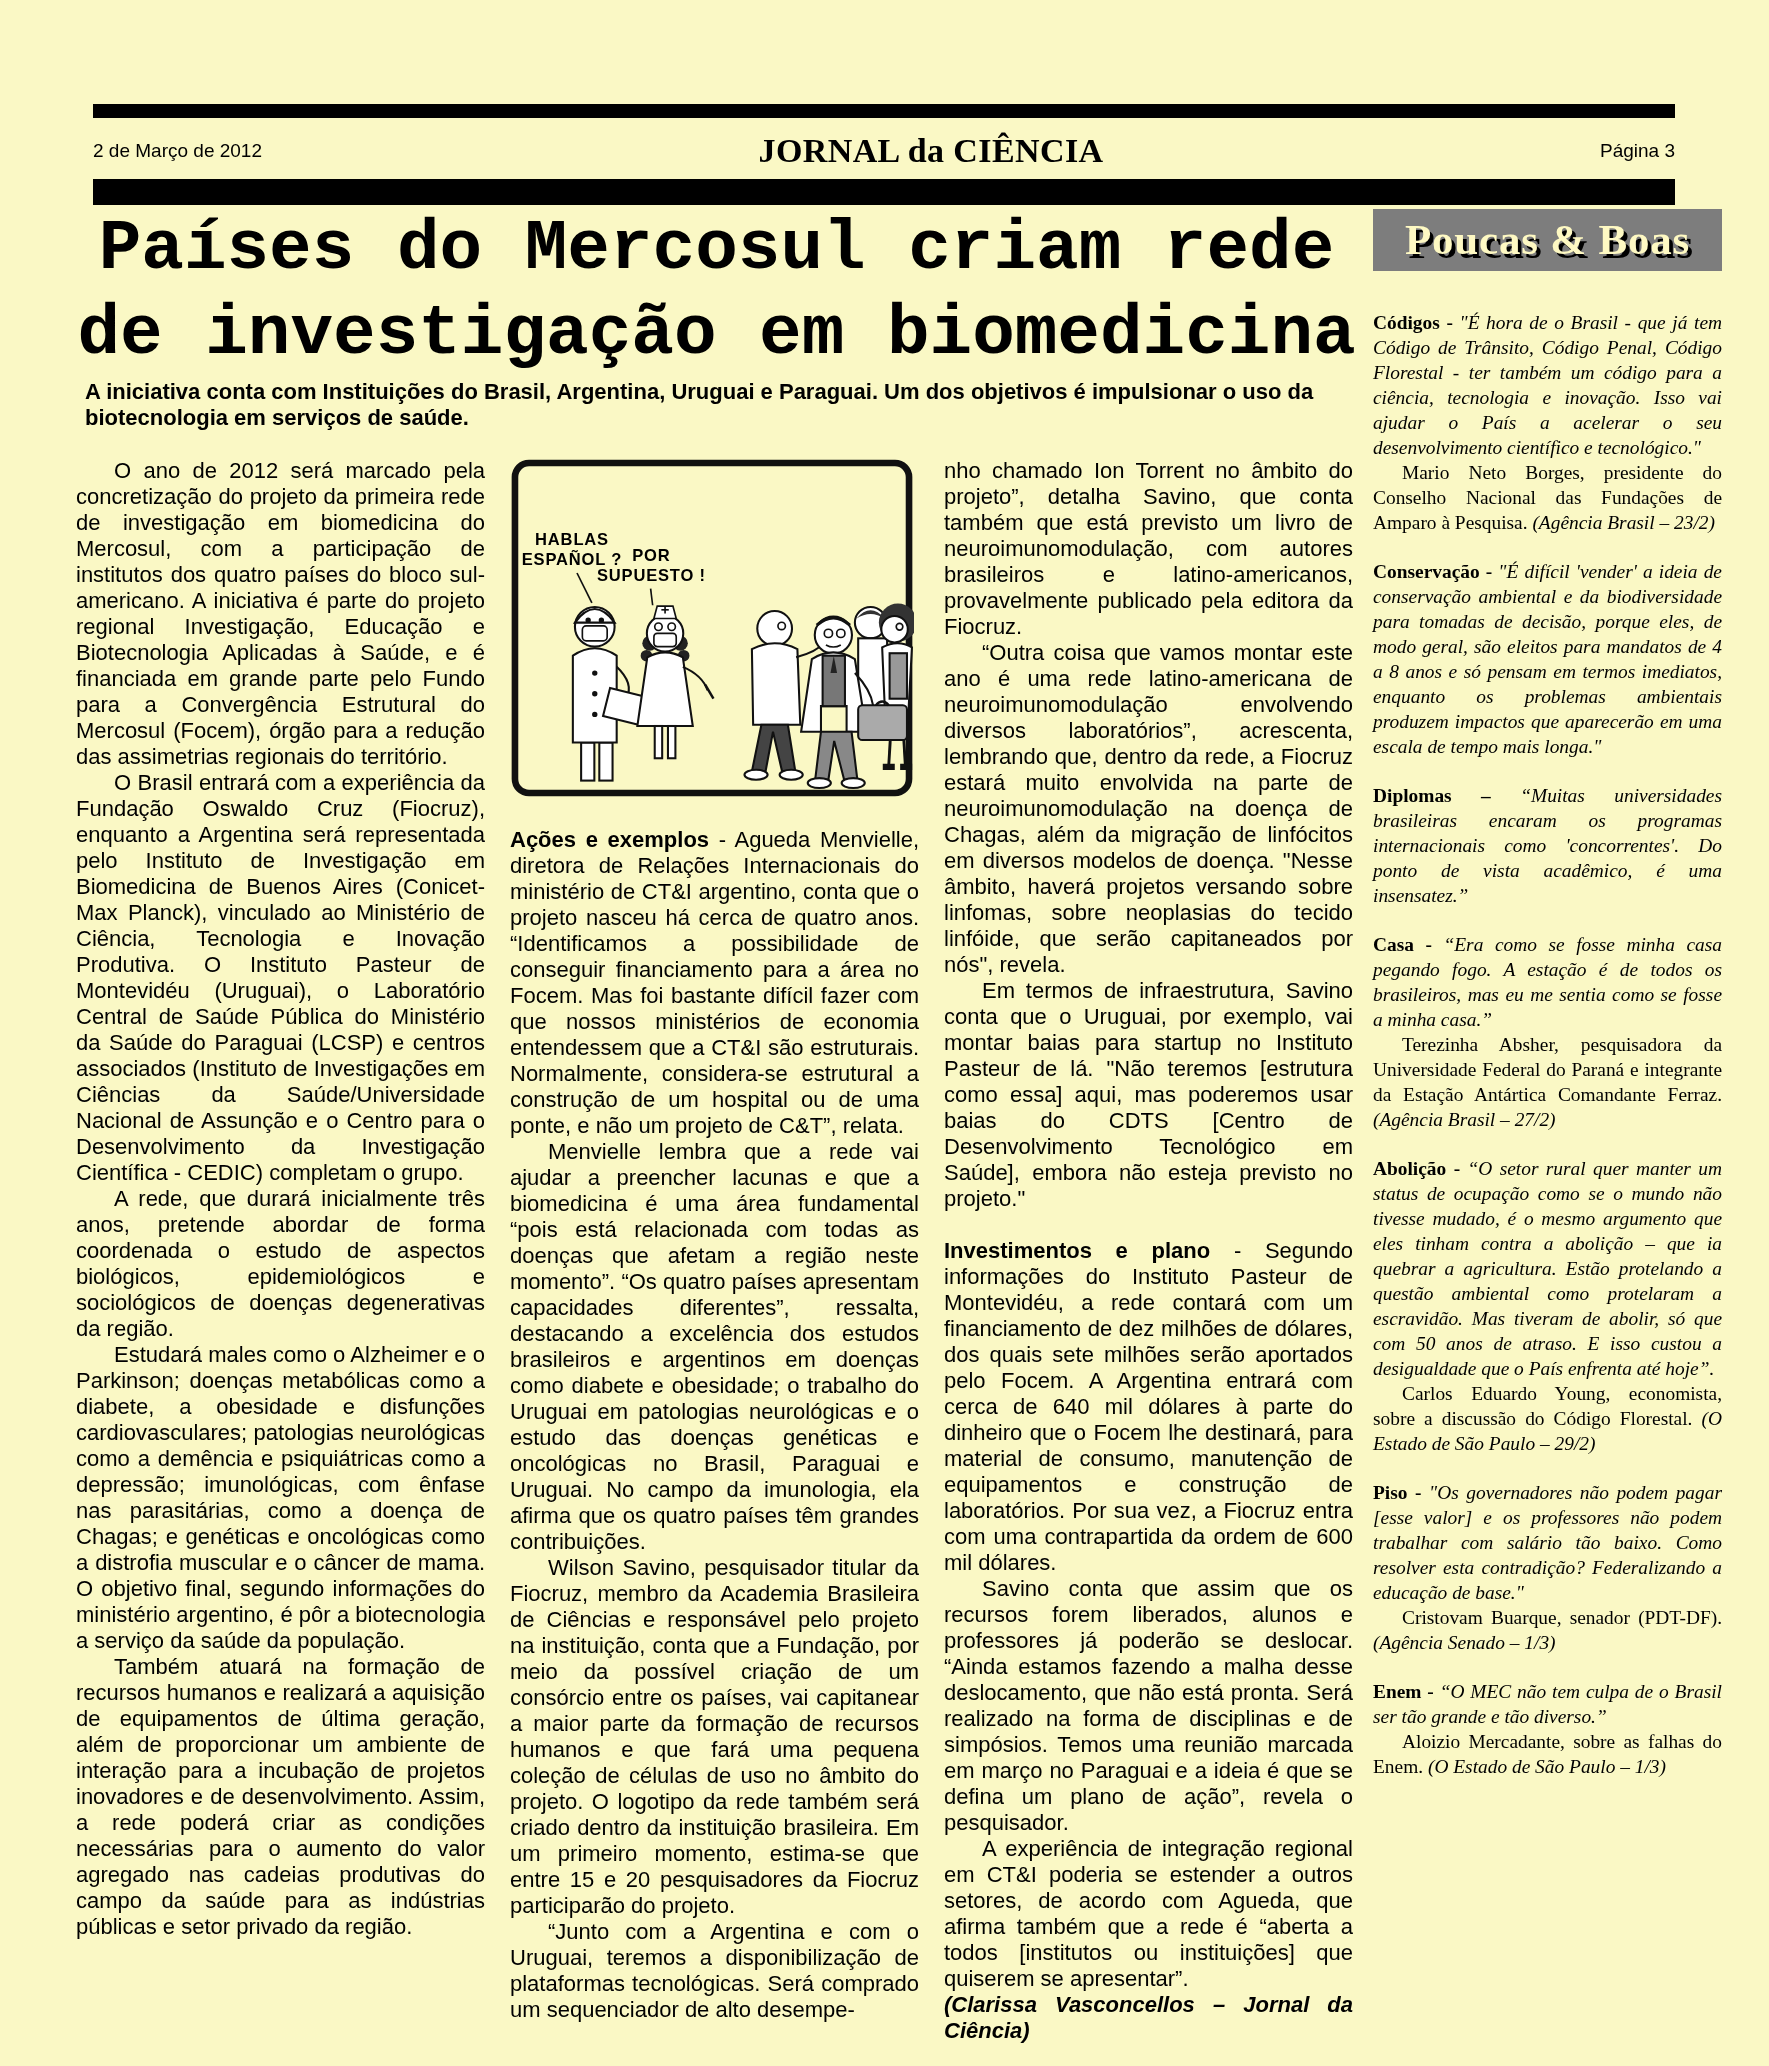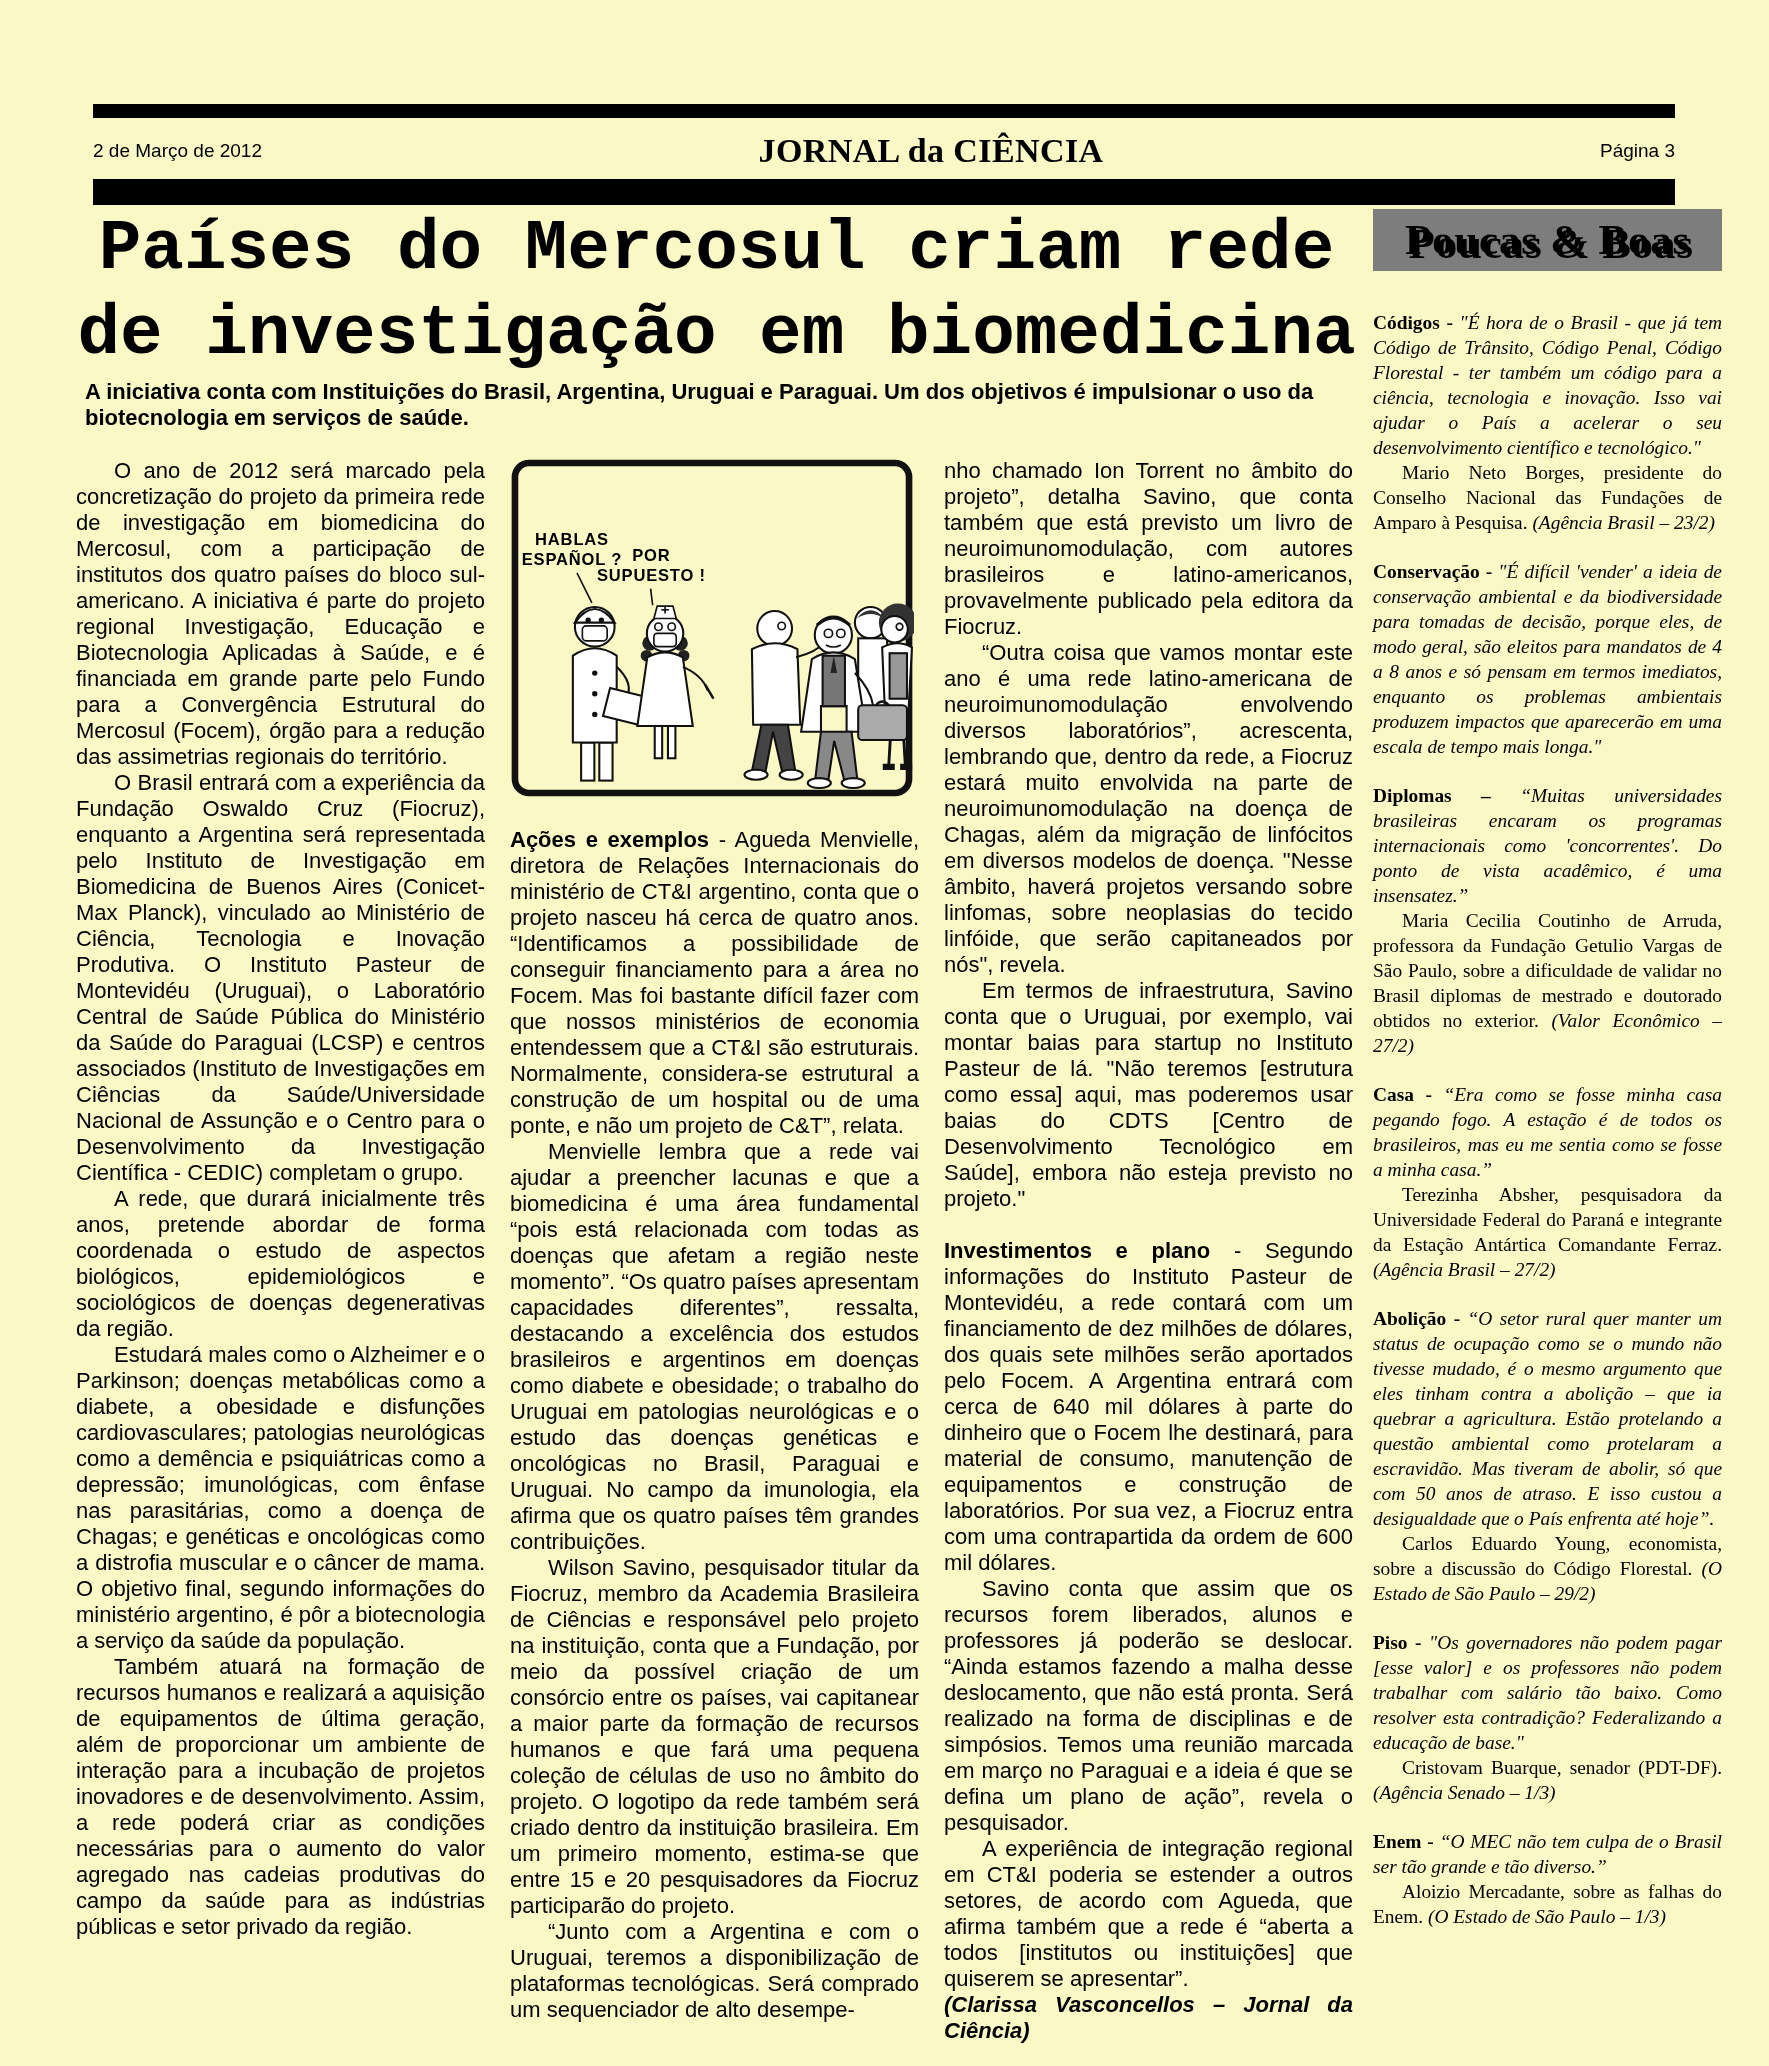--- a/index.html
+++ b/index.html
@@ -29,21 +29,21 @@
   .col p.noindent{text-indent:0;}
   .col p.gap{margin-top:26px;}
   .col p b{font-weight:bold;}
   .col p.byline{font-weight:bold;font-style:italic;}
   
   #cartoon{margin:0 0 29px 0;width:404px;height:340px;}
   #cartoon svg{display:block;}
   .speech{font-family:"Liberation Sans",sans-serif;font-weight:bold;font-size:40px;letter-spacing:2px;}
   
   #sidebar{position:absolute;left:1373px;top:209px;width:349px;}
-  #sidebar-title{background:#7D7D7D;color:#000000;text-align:center;
+  #sidebar-title{background:#7D7D7D;color:#fef9c3;text-align:center;
     font-family:"Liberation Serif",serif;font-weight:bold;font-size:43px;line-height:62px;height:62px;
     text-shadow:3.7px 3.7px 0 #000;letter-spacing:0.8px;}
   #sidebar-items{margin-top:39px;}
   #sidebar-items p{margin:0;font-family:"Liberation Serif",serif;font-size:19.4px;line-height:25px;text-align:justify;}
   #sidebar-items p.sb-quote{text-indent:0;}
   #sidebar-items p.sb-quote b{font-weight:bold;font-style:normal;}
   #sidebar-items p.sb-quote i{font-style:italic;}
   #sidebar-items p.sb-attr{text-indent:29px;}
   #sidebar-items p.sb-attr i{font-style:italic;}
   #sidebar-items p.sb-gap{margin-top:24px;}
@@ -184,21 +184,20 @@
     </div>
 </div>
 
 <aside id="sidebar">
   <div id="sidebar-title">Poucas &amp; Boas</div>
   <div id="sidebar-items">
       <p class="sb-quote"><b>Códigos - </b><i>"É hora de o Brasil - que já tem Código de Trânsito, Código Penal, Código Florestal - ter também um código para a ciência, tecnologia e inovação. Isso vai ajudar o País a acelerar o seu desenvolvimento científico e tecnológico."</i></p>
       <p class="sb-attr">Mario Neto Borges, presidente do Conselho Nacional das Fundações de Amparo à Pesquisa. <i>(Agência Brasil – 23/2)</i></p>
       <p class="sb-quote sb-gap"><b>Conservação - </b><i>"É difícil 'vender' a ideia de conservação ambiental e da biodiversidade para tomadas de decisão, porque eles, de modo geral, são eleitos para mandatos de 4 a 8 anos e só pensam em termos imediatos, enquanto os problemas ambientais produzem impactos que aparecerão em uma escala de tempo mais longa."</i></p>
       <p class="sb-quote sb-gap"><b>Diplomas – </b><i>“Muitas universidades brasileiras encaram os programas internacionais como 'concorrentes'. Do ponto de vista acadêmico, é uma insensatez.”</i></p>
-      <p class="sb-attr">Maria Cecilia Coutinho de Arruda, professora da Fundação Getulio Vargas de São Paulo, sobre a dificuldade de validar no Brasil diplomas de mestrado e doutorado obtidos no exterior. <i>(Valor Econômico – 27/2)</i></p>
       <p class="sb-quote sb-gap"><b>Casa - </b><i>“Era como se fosse minha casa pegando fogo. A estação é de todos os brasileiros, mas eu me sentia como se fosse a minha casa.”</i></p>
       <p class="sb-attr">Terezinha Absher, pesquisadora da Universidade Federal do Paraná e integrante da Estação Antártica Comandante Ferraz. <i>(Agência Brasil – 27/2)</i></p>
       <p class="sb-quote sb-gap"><b>Abolição - </b><i>“O setor rural quer manter um status de ocupação como se o mundo não tivesse mudado, é o mesmo argumento que eles tinham contra a abolição – que ia quebrar a agricultura. Estão protelando a questão ambiental como protelaram a escravidão. Mas tiveram de abolir, só que com 50 anos de atraso. E isso custou a desigualdade que o País enfrenta até hoje”.</i></p>
       <p class="sb-attr">Carlos Eduardo Young, economista, sobre a discussão do Código Florestal. <i>(O Estado de São Paulo – 29/2)</i></p>
       <p class="sb-quote sb-gap"><b>Piso - </b><i>"Os governadores não podem pagar [esse valor] e os professores não podem trabalhar com salário tão baixo. Como resolver esta contradição? Federalizando a educação de base."</i></p>
       <p class="sb-attr">Cristovam Buarque, senador (PDT-DF). <i>(Agência Senado – 1/3)</i></p>
       <p class="sb-quote sb-gap"><b>Enem - </b><i>“O MEC não tem culpa de o Brasil ser tão grande e tão diverso.”</i></p>
       <p class="sb-attr">Aloizio Mercadante, sobre as falhas do Enem. <i>(O Estado de São Paulo – 1/3)</i></p>
     </div>
 </aside>

